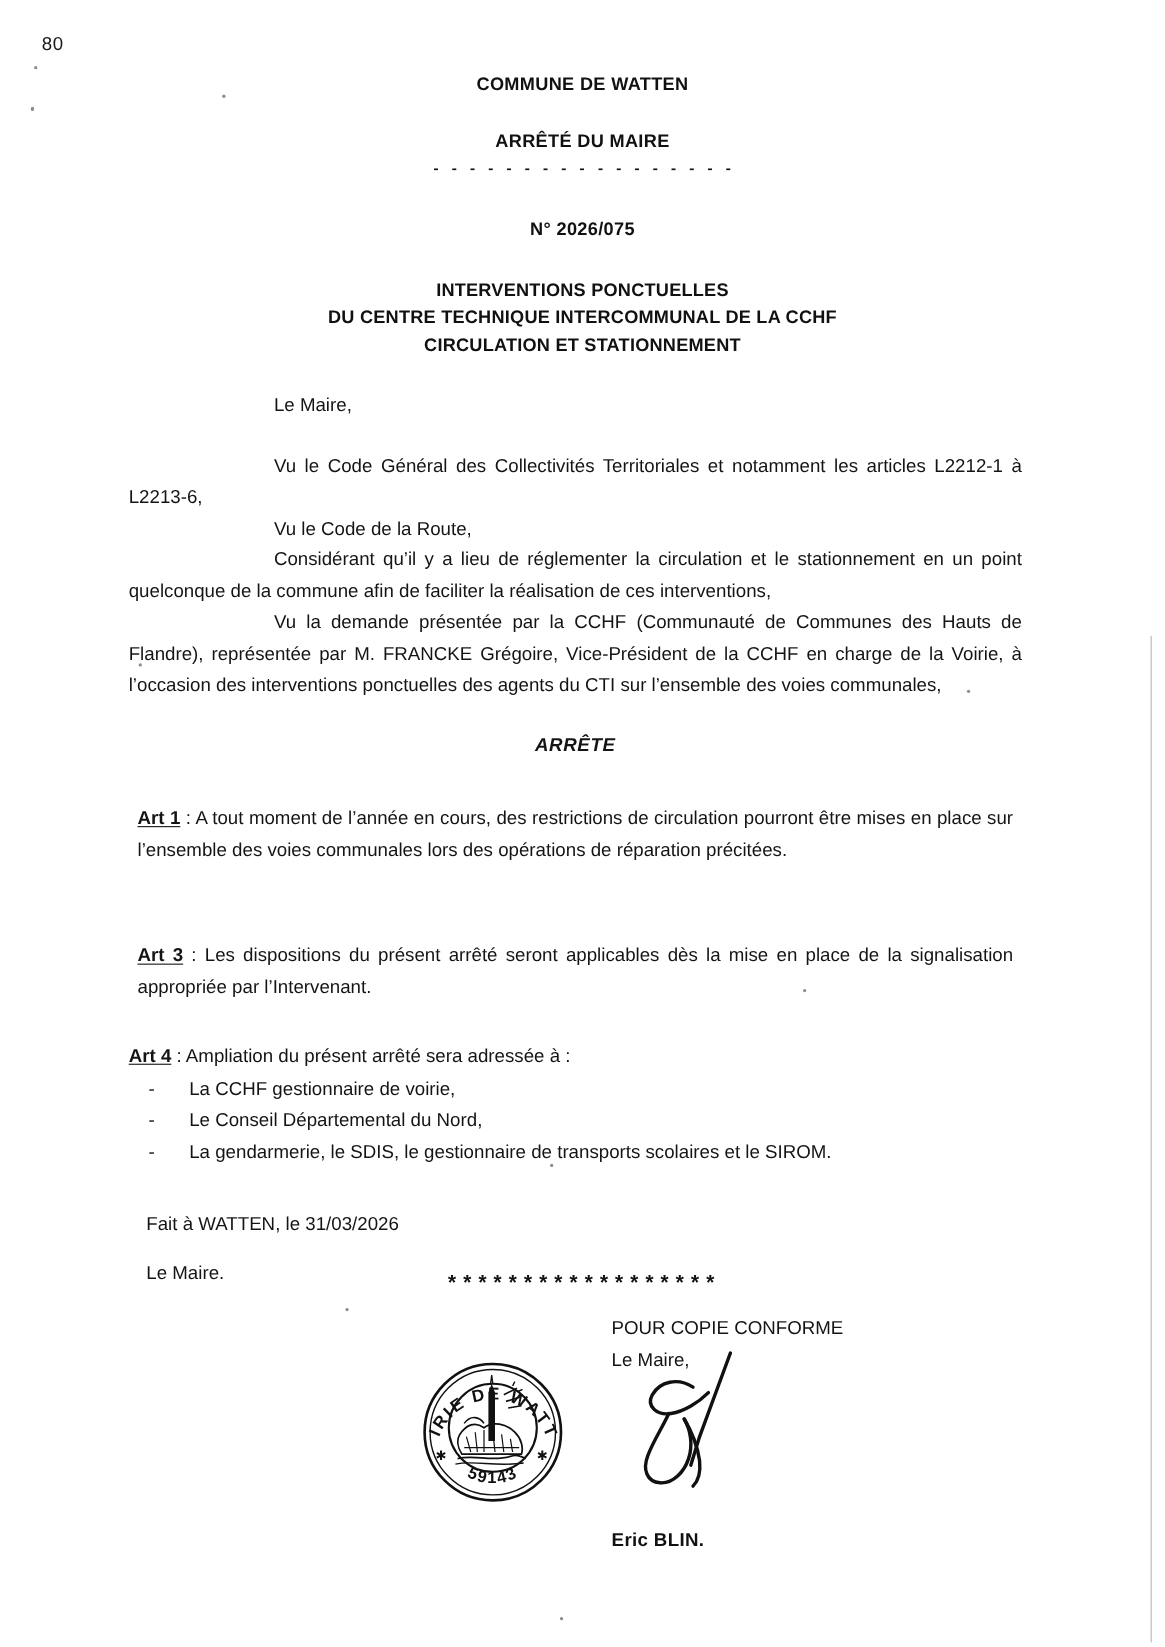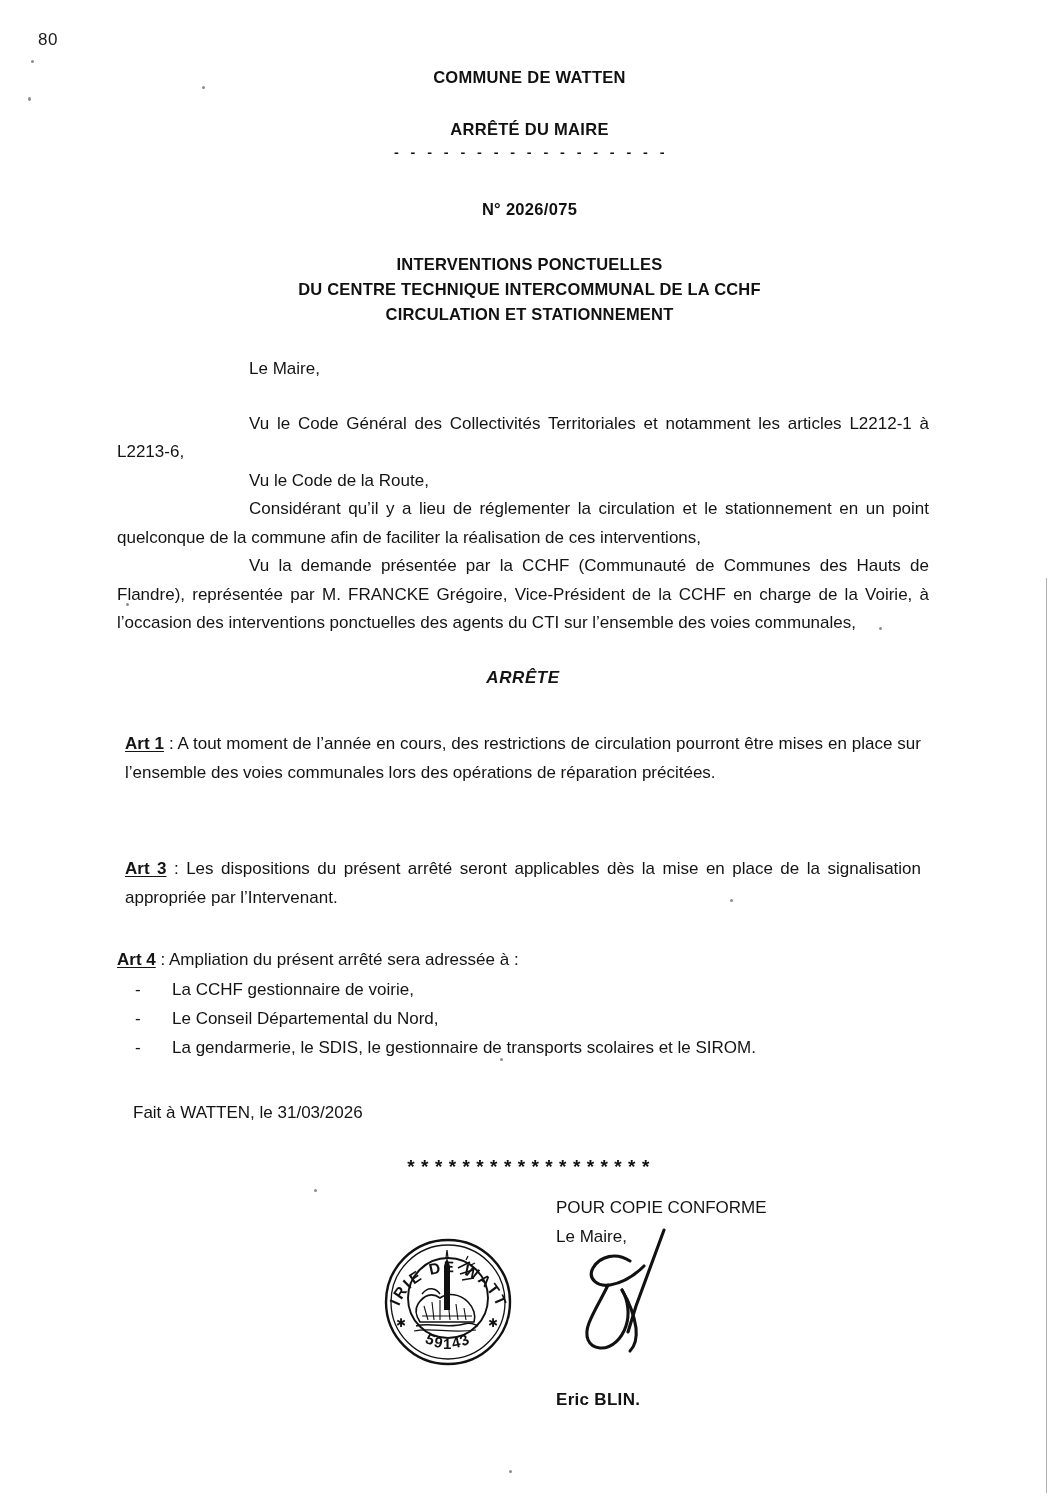--- a/index.html
+++ b/index.html
@@ -246,20 +246,21 @@
 
     <ul class="bullets">
       <li><span class="dash">-</span><span>La CCHF gestionnaire de voirie,</span></li>
       <li><span class="dash">-</span><span>Le Conseil Départemental du Nord,</span></li>
       <li><span class="dash">-</span><span>La gendarmerie, le SDIS, le gestionnaire de transports scolaires et le SIROM.</span></li>
     </ul>
 
     <div class="spacer-20"></div>
 
     <p class="closing">Fait à WATTEN, le 31/03/2026</p>
+    <p class="closing">Le Maire.</p>
   </div>
 
   <div class="stars">******************</div>
 
   <div class="copy-block">
     <div>POUR COPIE CONFORME</div>
     <div>Le Maire,</div>
   </div>
 
   <svg class="signature" viewBox="0 0 120 135">

